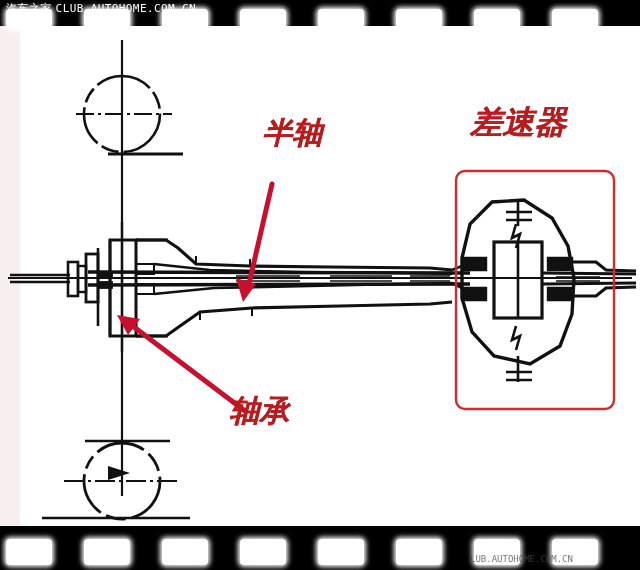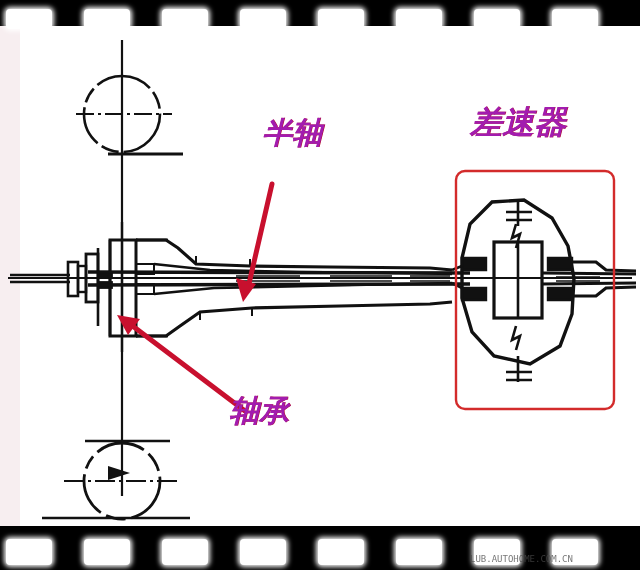--- a/index.html
+++ b/index.html
@@ -97,21 +97,21 @@
     left: 0;
     top: 26px;
     width: 640px;
     height: 500px;
     z-index: 10;
   }
 
   
   .anno {
     position: absolute;
-    color: #a21caf;
+    color: #b91c1c;
     font-family: Liberation Serif, serif;
     font-weight: bold;
     font-style: italic;
     white-space: nowrap;
     z-index: 30;
     text-shadow: 0.5px 0 0 #b00b22;
   }
   #label-banzhou { left: 262px; top: 113px; font-size: 30px; }
   #label-zhoucheng { left: 229px; top: 391px; font-size: 30px; }
   #label-chasuqi { left: 470px; top: 101px; font-size: 32px; }
@@ -221,20 +221,23 @@
 
   <div class="filmstrip top">
     <div class="perf" style="left:6px"></div>
     <div class="perf" style="left:84px"></div>
     <div class="perf" style="left:162px"></div>
     <div class="perf" style="left:240px"></div>
     <div class="perf" style="left:318px"></div>
     <div class="perf" style="left:396px"></div>
     <div class="perf" style="left:474px"></div>
     <div class="perf" style="left:552px"></div>
+    <div class="watermark-top">
+      <span class="cn">汽车之家</span><span class="en">CLUB.AUTOHOME.COM.CN</span>
+    </div>
   </div>
 
   <div class="filmstrip bottom">
     <div class="perf" style="left:6px"></div>
     <div class="perf" style="left:84px"></div>
     <div class="perf" style="left:162px"></div>
     <div class="perf" style="left:240px"></div>
     <div class="perf" style="left:318px"></div>
     <div class="perf" style="left:396px"></div>
     <div class="perf" style="left:474px"></div>

